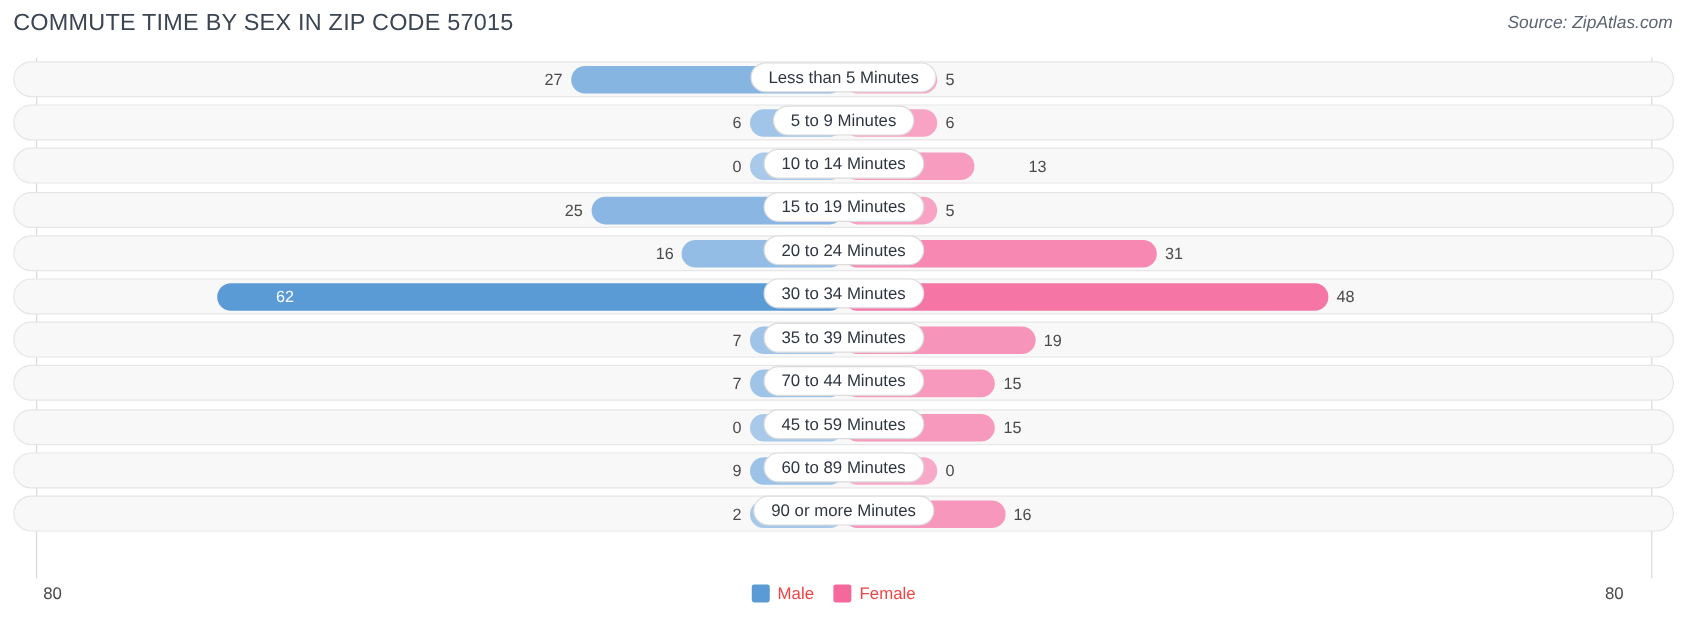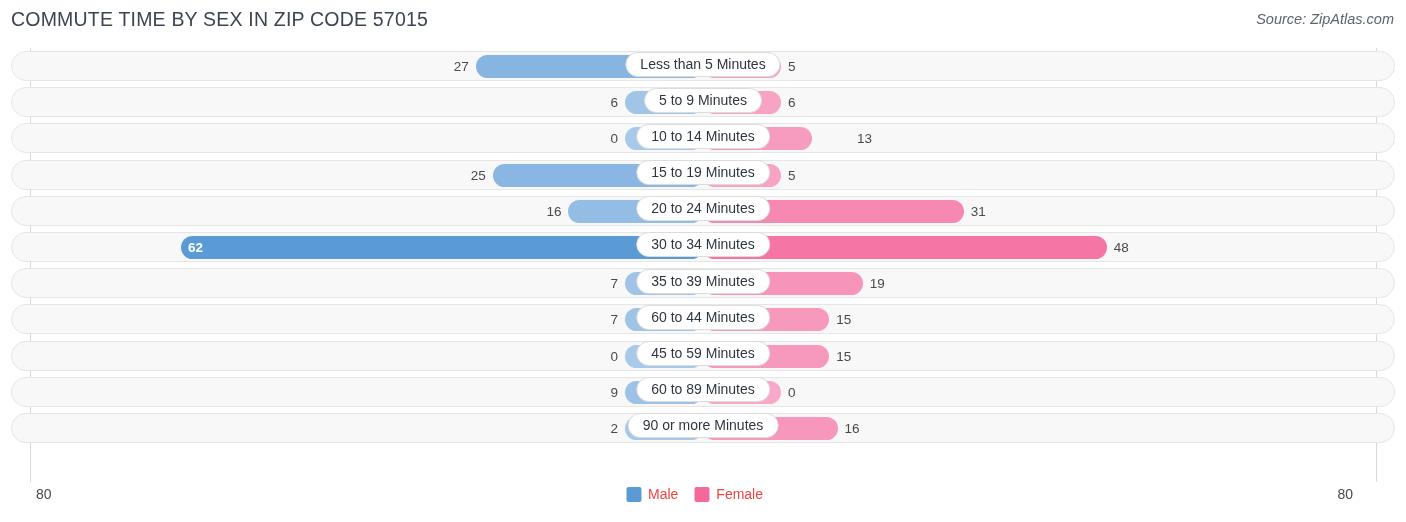--- a/index.html
+++ b/index.html
@@ -149,39 +149,39 @@
           <div class="bar bar-male" style="width: 134.6px; background: rgb(148, 189, 229);"></div>
           <div class="bar bar-female" style="width: 260.788px; background: rgb(246, 136, 178);"></div>
           <div class="val val-male" style="right: 844.6px;">16</div>
           <div class="val val-female" style="left: 970.788px; text-align: right;">31</div>
           <div class="pill">20 to 24 Minutes</div>
         </div>
         <div class="row">
           <div class="track"></div>
           <div class="bar bar-male" style="width: 521.575px; background: rgb(91, 155, 213);"></div>
           <div class="bar bar-female" style="width: 403.8px; background: rgb(245, 118, 165);"></div>
-          <div class="val val-male inside" style="right: 1203px; font-weight: bold;">62</div>
+          <div class="val val-male inside" style="right: 1161px;">62</div>
           <div class="val val-female" style="left: 1113.8px;">48</div>
           <div class="pill">30 to 34 Minutes</div>
         </div>
         <div class="row">
           <div class="track"></div>
           <div class="bar bar-male" style="width: 78px; background: rgb(159, 196, 232);"></div>
           <div class="bar bar-female" style="width: 159.838px; background: rgb(247, 148, 186);"></div>
           <div class="val val-male" style="right: 788px;">7</div>
           <div class="val val-female" style="left: 869.837px;">19</div>
           <div class="pill">35 to 39 Minutes</div>
         </div>
         <div class="row">
           <div class="track"></div>
           <div class="bar bar-male" style="width: 78px; background: rgb(159, 196, 232);"></div>
           <div class="bar bar-female" style="width: 126.188px; background: rgb(247, 153, 189);"></div>
           <div class="val val-male" style="right: 788px;">7</div>
           <div class="val val-female" style="left: 836.188px;">15</div>
-          <div class="pill">60 to 44 Minutes</div>
+          <div class="pill">70 to 44 Minutes</div>
         </div>
         <div class="row">
           <div class="track"></div>
           <div class="bar bar-male" style="width: 78px; background: rgb(168, 201, 234);"></div>
           <div class="bar bar-female" style="width: 126.188px; background: rgb(247, 153, 189);"></div>
           <div class="val val-male" style="right: 788px;">0</div>
           <div class="val val-female" style="left: 836.188px;">15</div>
           <div class="pill">45 to 59 Minutes</div>
         </div>
         <div class="row">

